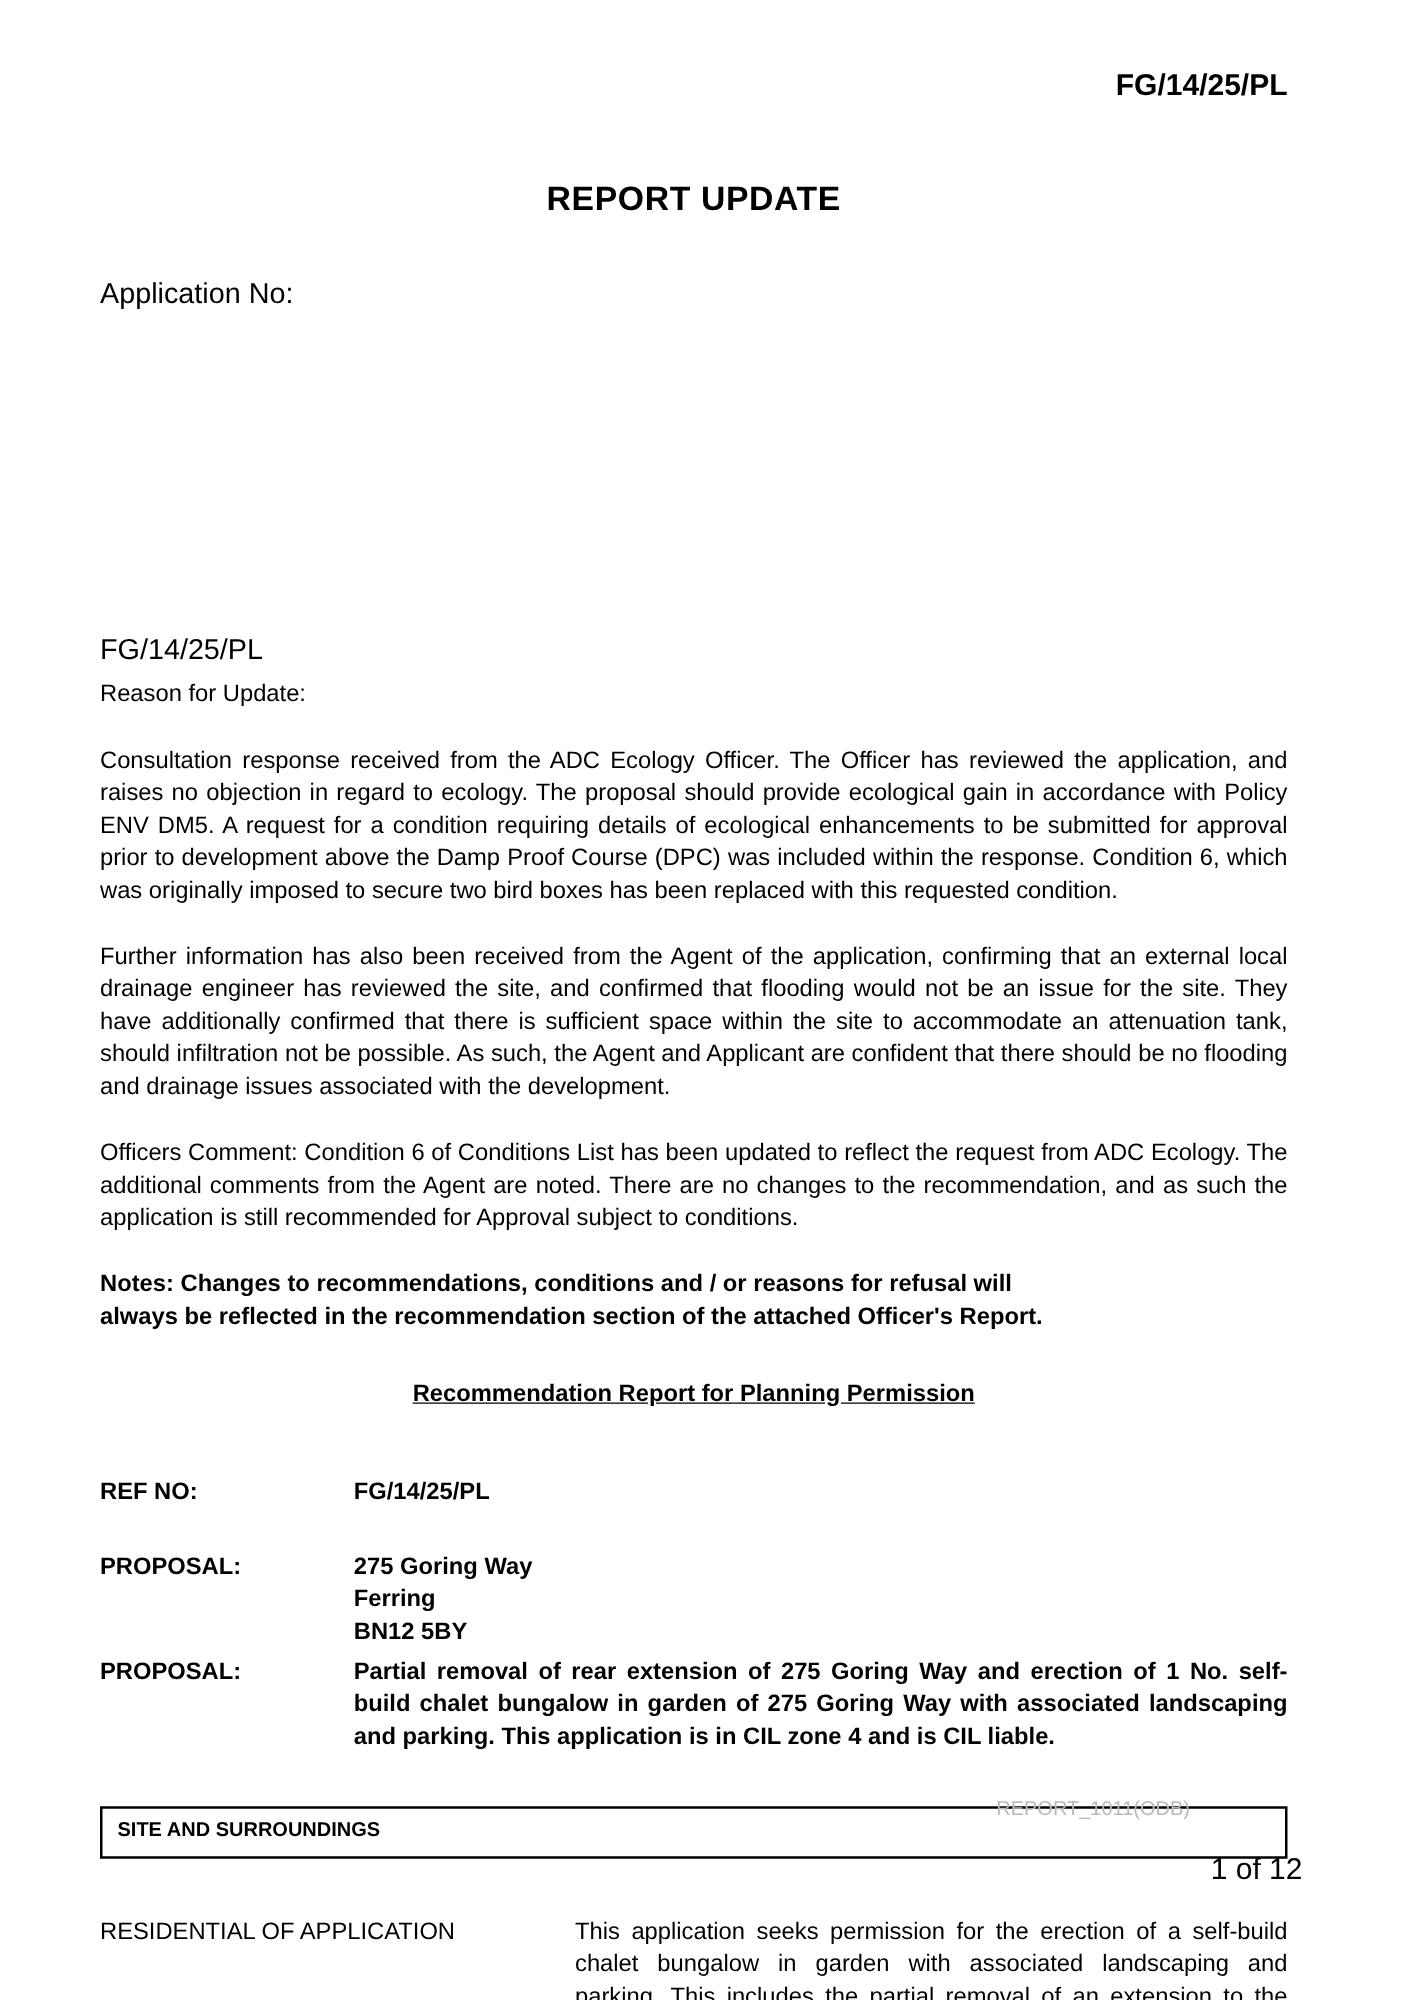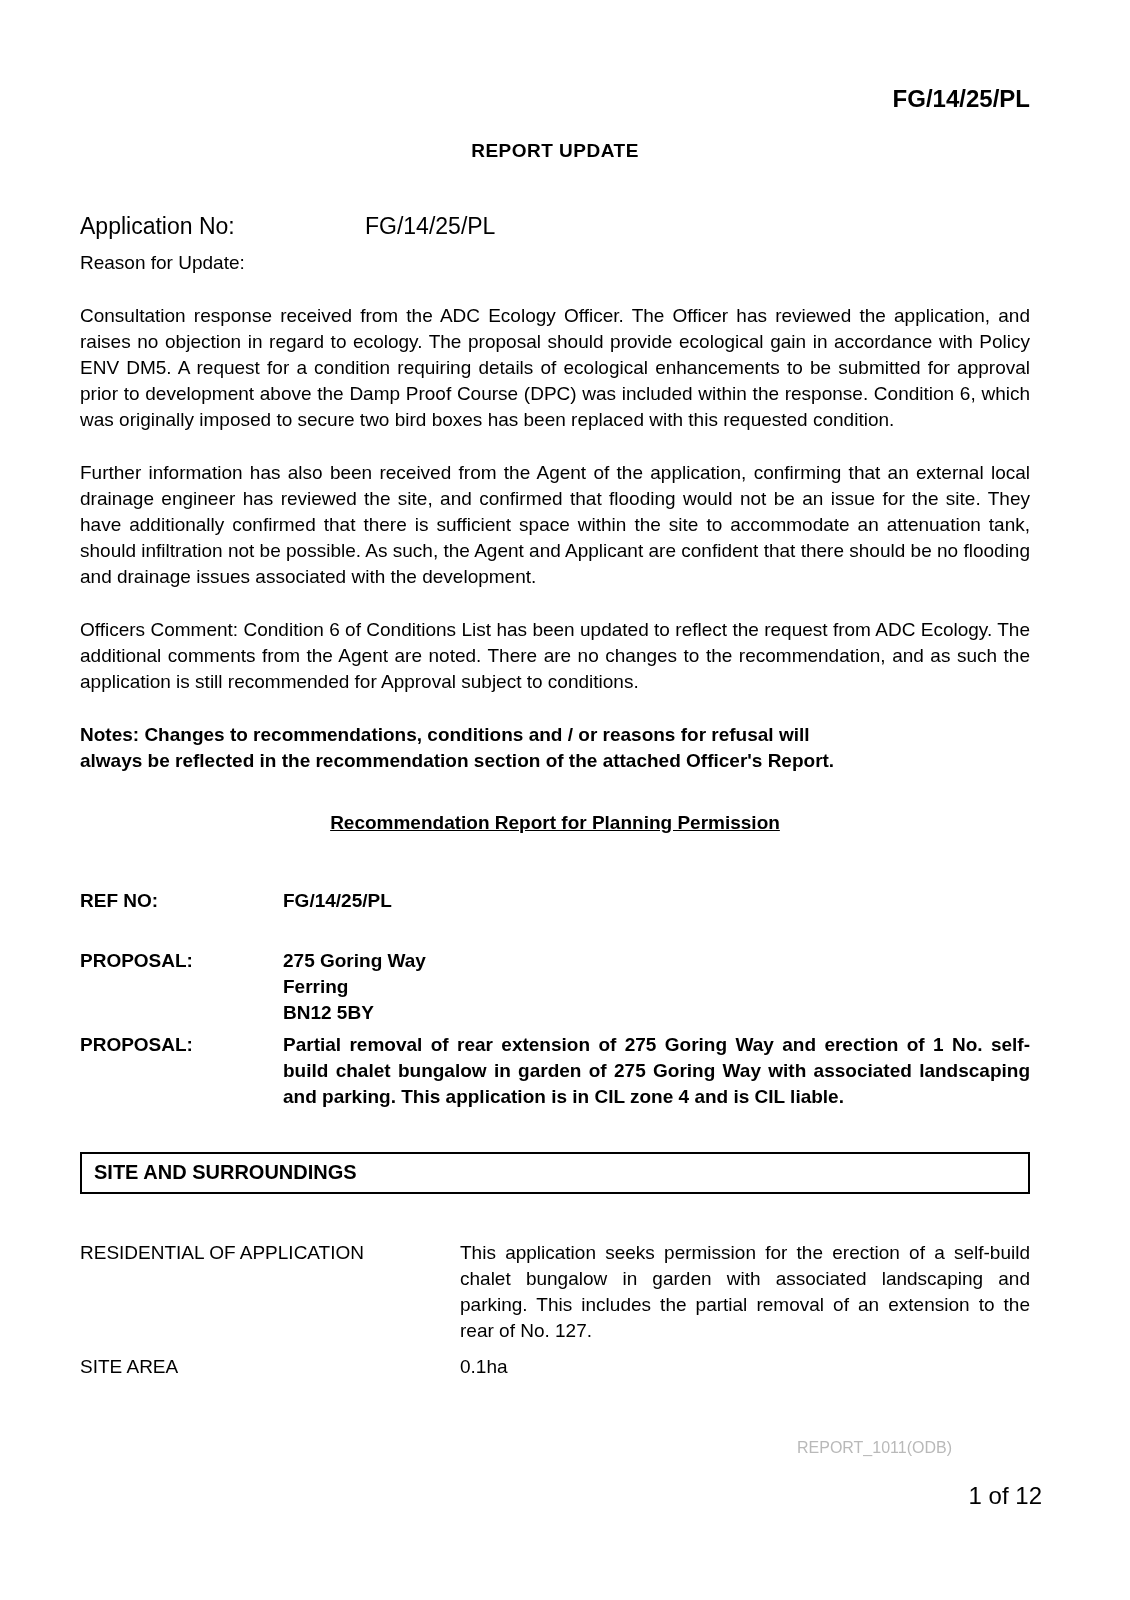--- a/index.html
+++ b/index.html
@@ -5,45 +5,45 @@
   html, body {
     margin: 0;
     padding: 0;
     background: #ffffff;
   }
   .page {
     position: relative;
     width: 1130px;
     height: 1600px;
     box-sizing: border-box;
-    padding: 85px 100px 0 80px;
+    padding: 55px 100px 0 80px;
     background: #ffffff;
     color: #000000;
     font-family: "Liberation Sans", "DejaVu Sans", sans-serif;
     font-size: 19px;
     line-height: 26px;
     overflow: hidden;
   }
   p { margin: 0; }
 
   .doc-ref {
     text-align: right;
     font-weight: bold;
     font-size: 24px;
     line-height: 28px;
   }
   .title {
     text-align: center;
     font-weight: bold;
-    font-size: 19px;
+    font-size: 27px;
     line-height: 32px;
-    margin-top: 22px;
+    margin-top: 60px;
     letter-spacing: 0.5px;
   }
-  .row { display: flex; }
+  .row { display: flex; flex-direction: column; }
   .app-row {
     margin-top: 44px;
     font-size: 23px;
     line-height: 30px;
   }
   .app-row .lbl { flex: 0 0 285px; }
   .section-heading {
     font-size: 23px;
     line-height: 30px;
     margin-top: 9px;
@@ -75,21 +75,21 @@
   .field-row .val { flex: 1; white-space: pre-line; }
   .ref-row  { margin-top: 52px; }
   .loc-row  { margin-top: 34px; }
   .prop-row { margin-top: 6px; }
   .prop-row .val { white-space: normal; text-align: justify; }
   .box {
     margin-top: 42px;
     border: 2px solid #000000;
     padding: 4px 12px 6px 12px;
     font-weight: bold;
-    font-size: 20px;
+    font-size: 16px;
     line-height: 28px;
   }
   .desc-row { display: flex; margin-top: 46px; }
   .desc-row .lbl { flex: 0 0 380px; }
   .desc-row .val { flex: 1; text-align: justify; }
   .simple-row { display: flex; margin-top: 10px; }
   .simple-row .lbl { flex: 0 0 380px; }
   .simple-row .val { flex: 1; }
   .spread { letter-spacing: 4.5px; }
   .report-code {

